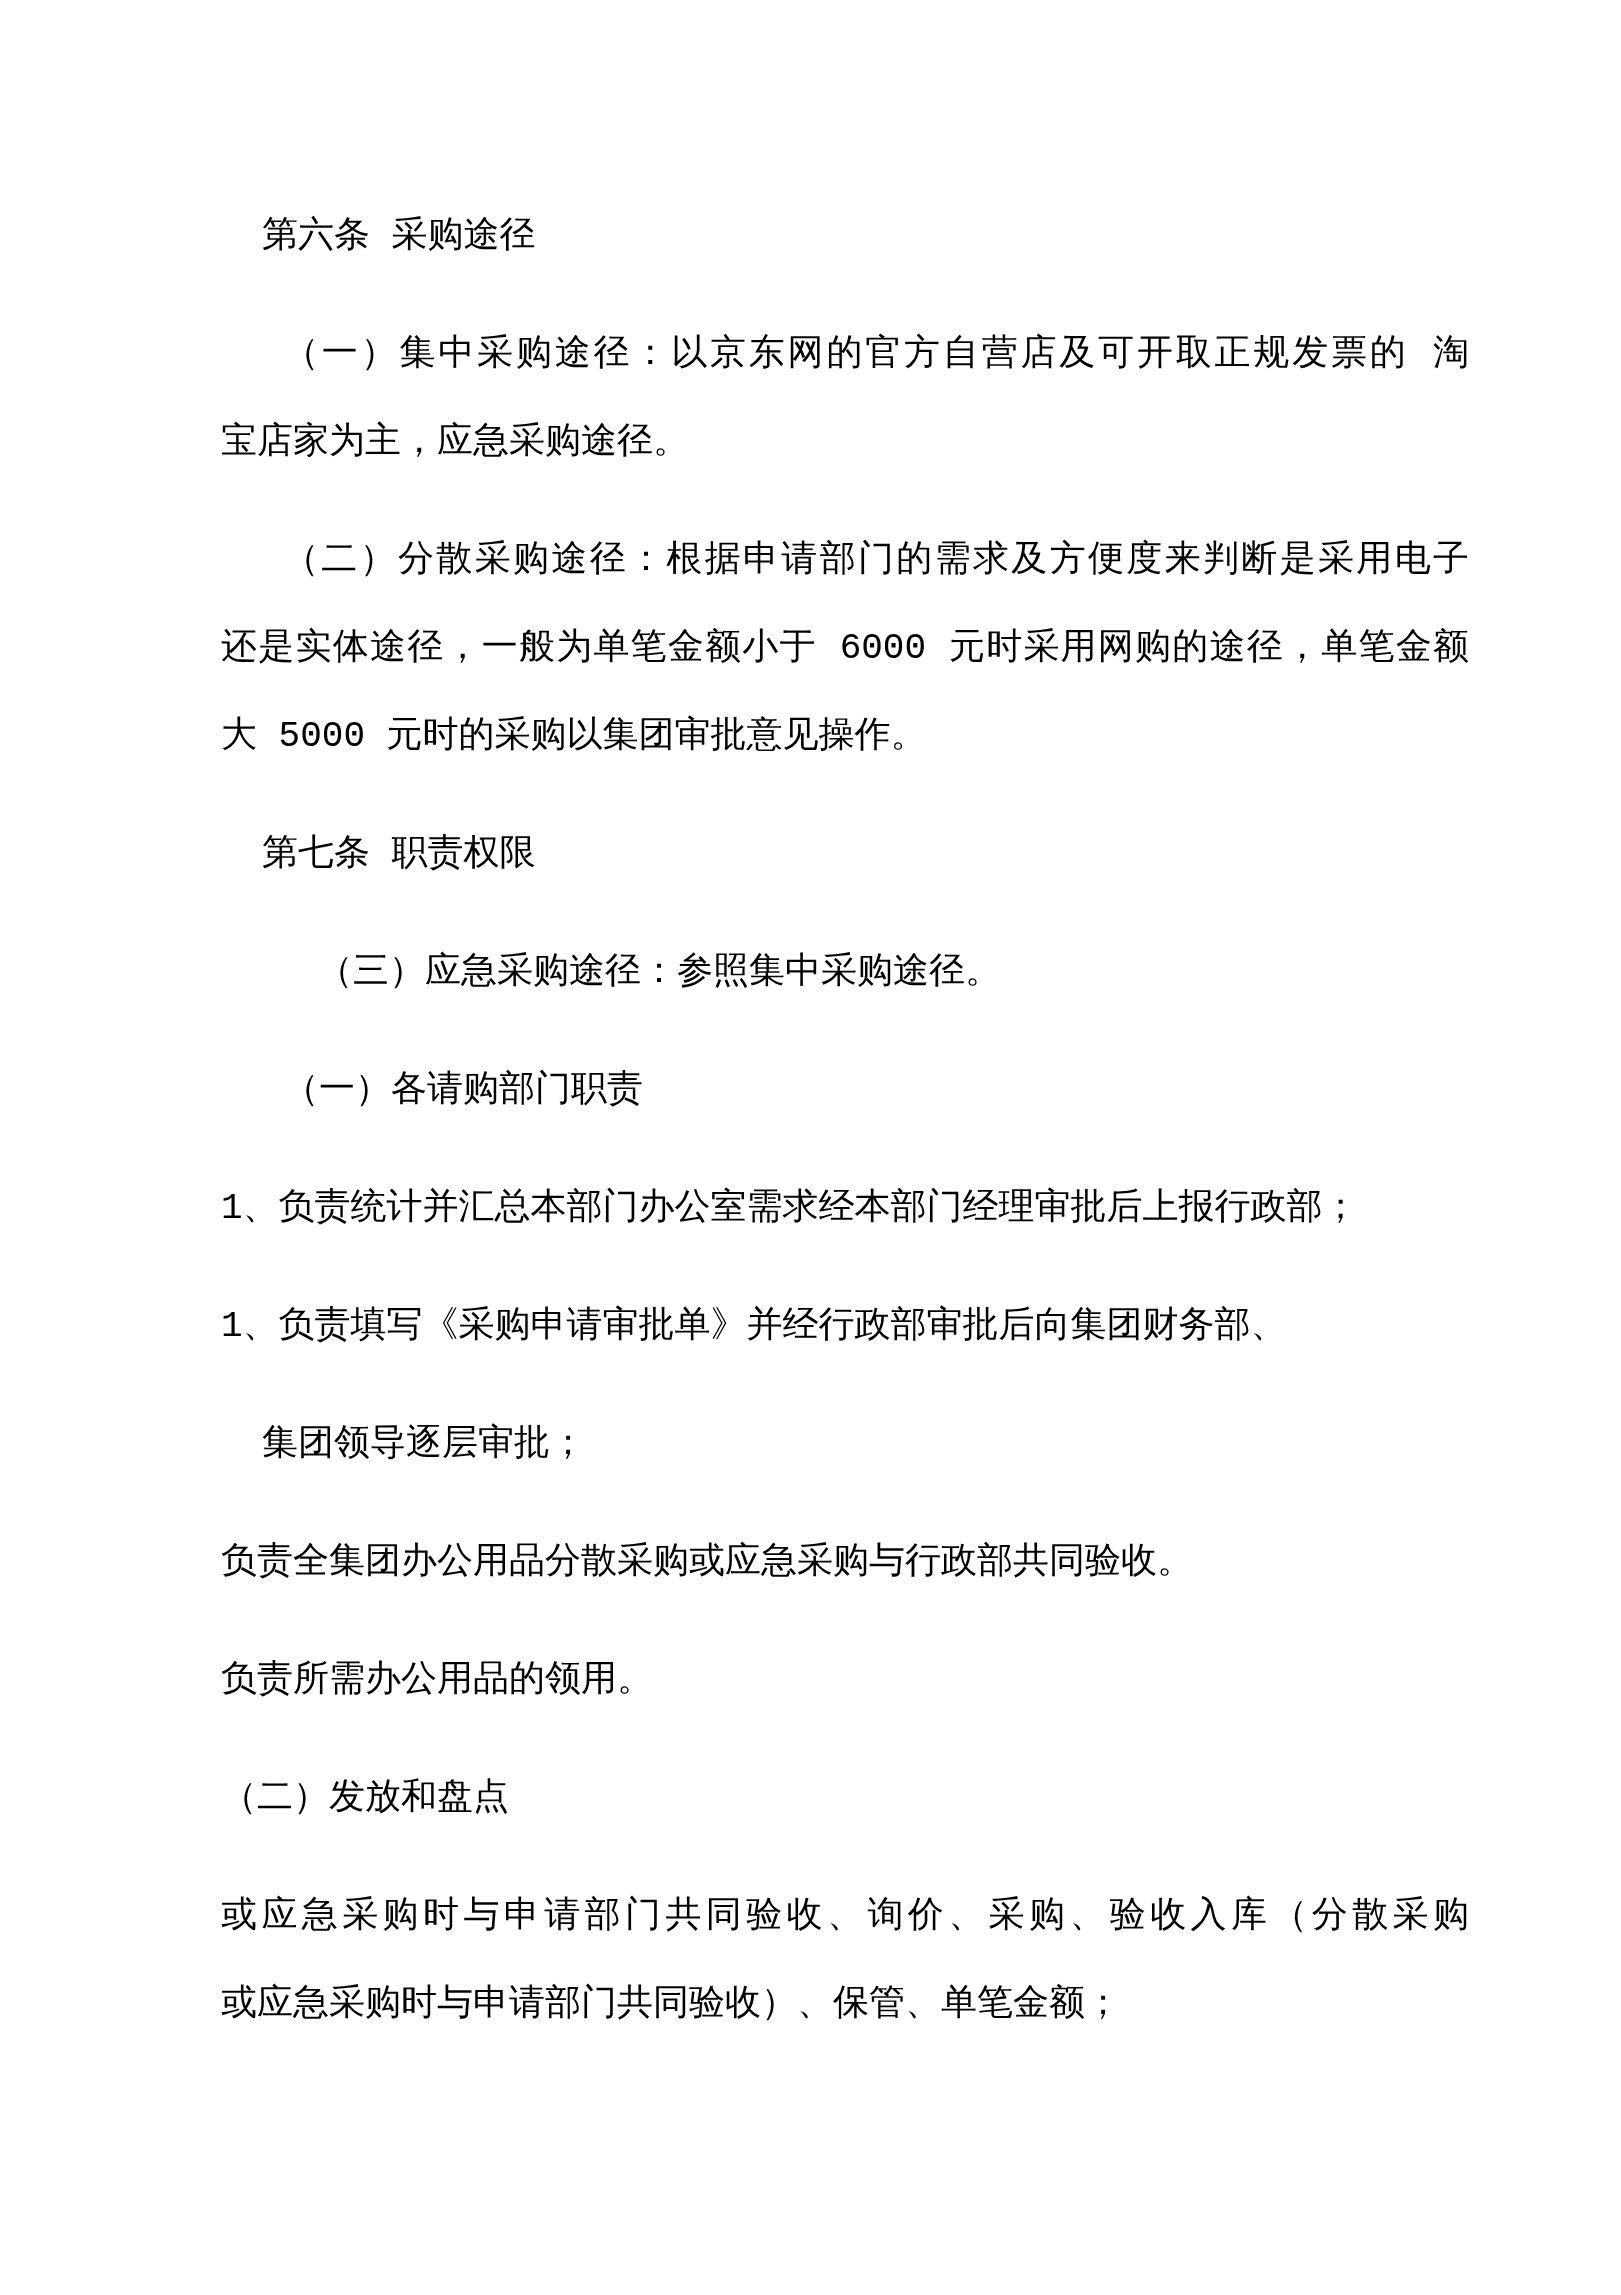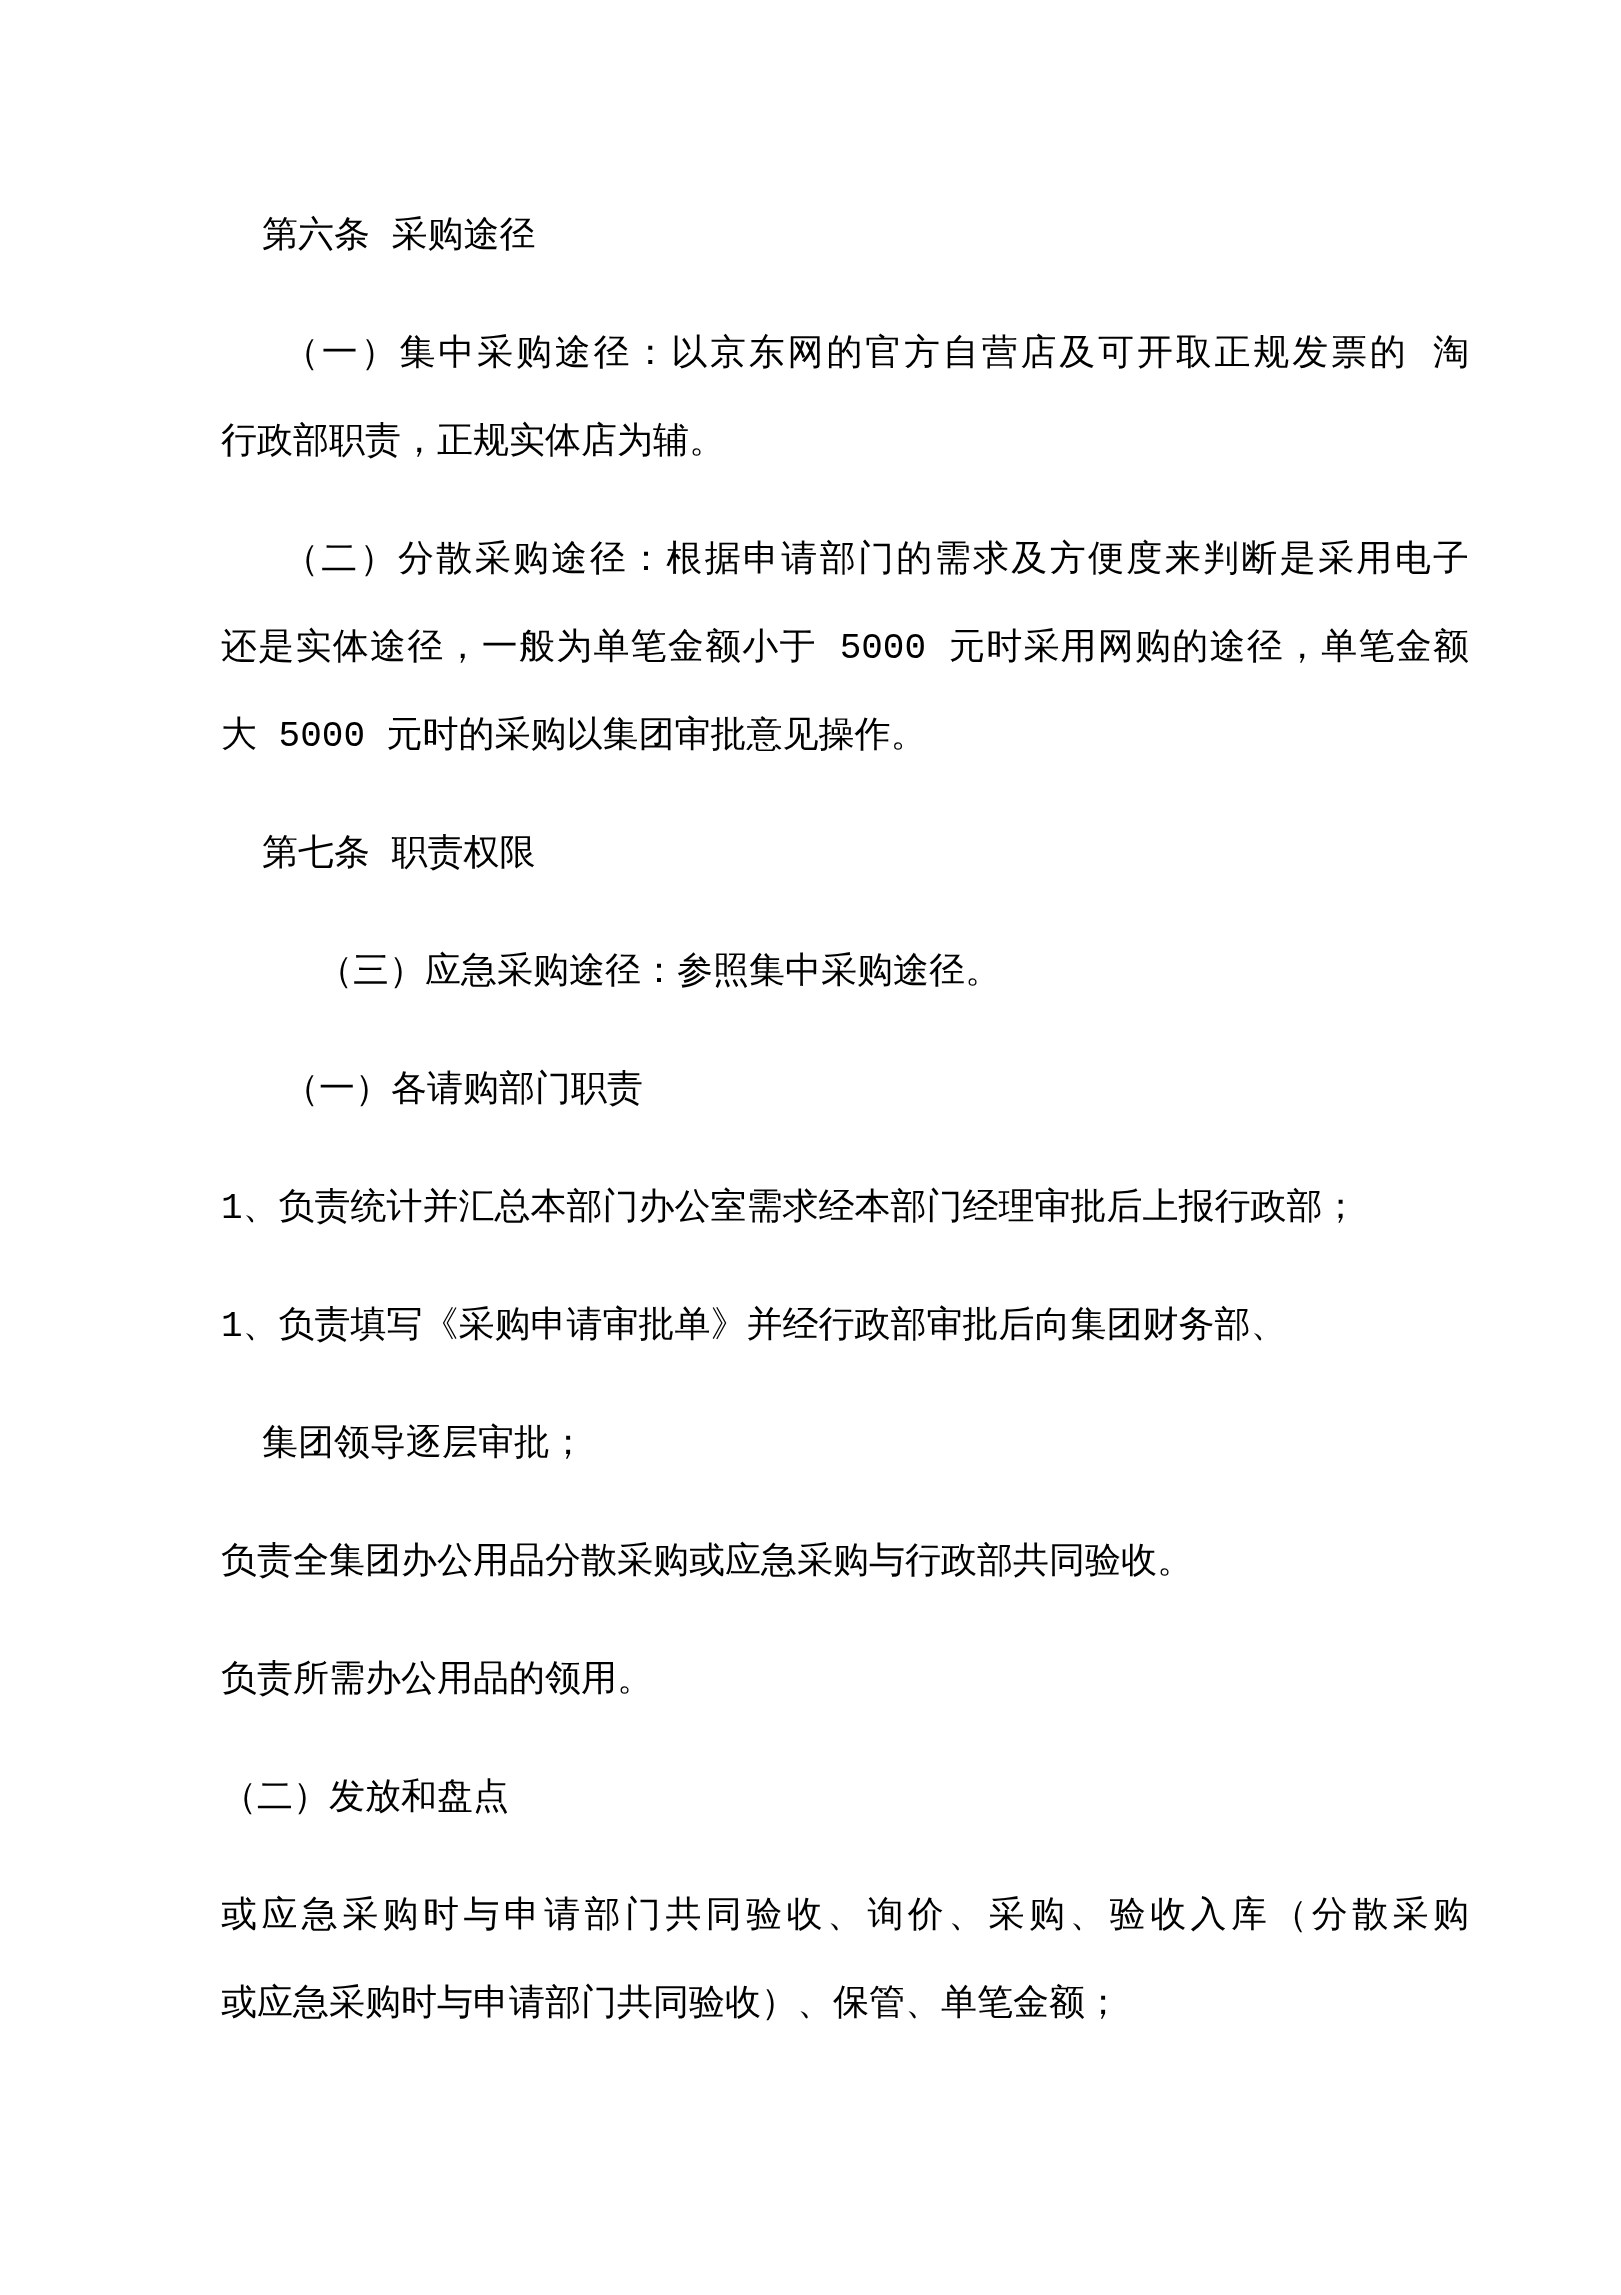--- a/index.html
+++ b/index.html
@@ -41,23 +41,23 @@
     text-align-last: justify;
     text-justify: inter-ideograph;
   }
 </style>
 </head>
 <body>
 
 <div class="doc">
   <div class="line ind-1">第六条 采购途径</div>
   <div class="line ind-2 para justify">（一）集中采购途径：以京东网的官方自营店及可开取正规发票的 淘</div>
-  <div class="line">行政部职责，正规实体店为辅。</div>
+  <div class="line">宝店家为主，应急采购途径。</div>
   <div class="line ind-2 para justify">（二）分散采购途径：根据申请部门的需求及方便度来判断是采用电子</div>
-  <div class="line justify">还是实体途径，一般为单笔金额小于 5000 元时采用网购的途径，单笔金额</div>
+  <div class="line justify">还是实体途径，一般为单笔金额小于 6000 元时采用网购的途径，单笔金额</div>
   <div class="line">大 5000 元时的采购以集团审批意见操作。</div>
   <div class="line ind-1 para">第七条 职责权限</div>
   <div class="line ind-3 para">（三）应急采购途径：参照集中采购途径。</div>
   <div class="line ind-2 para">（一）各请购部门职责</div>
   <div class="line para">1、负责统计并汇总本部门办公室需求经本部门经理审批后上报行政部；</div>
   <div class="line para">1、负责填写《采购申请审批单》并经行政部审批后向集团财务部、</div>
   <div class="line ind-1 para">集团领导逐层审批；</div>
   <div class="line para">负责全集团办公用品分散采购或应急采购与行政部共同验收。</div>
   <div class="line para">负责所需办公用品的领用。</div>
   <div class="line para">（二）发放和盘点</div>

